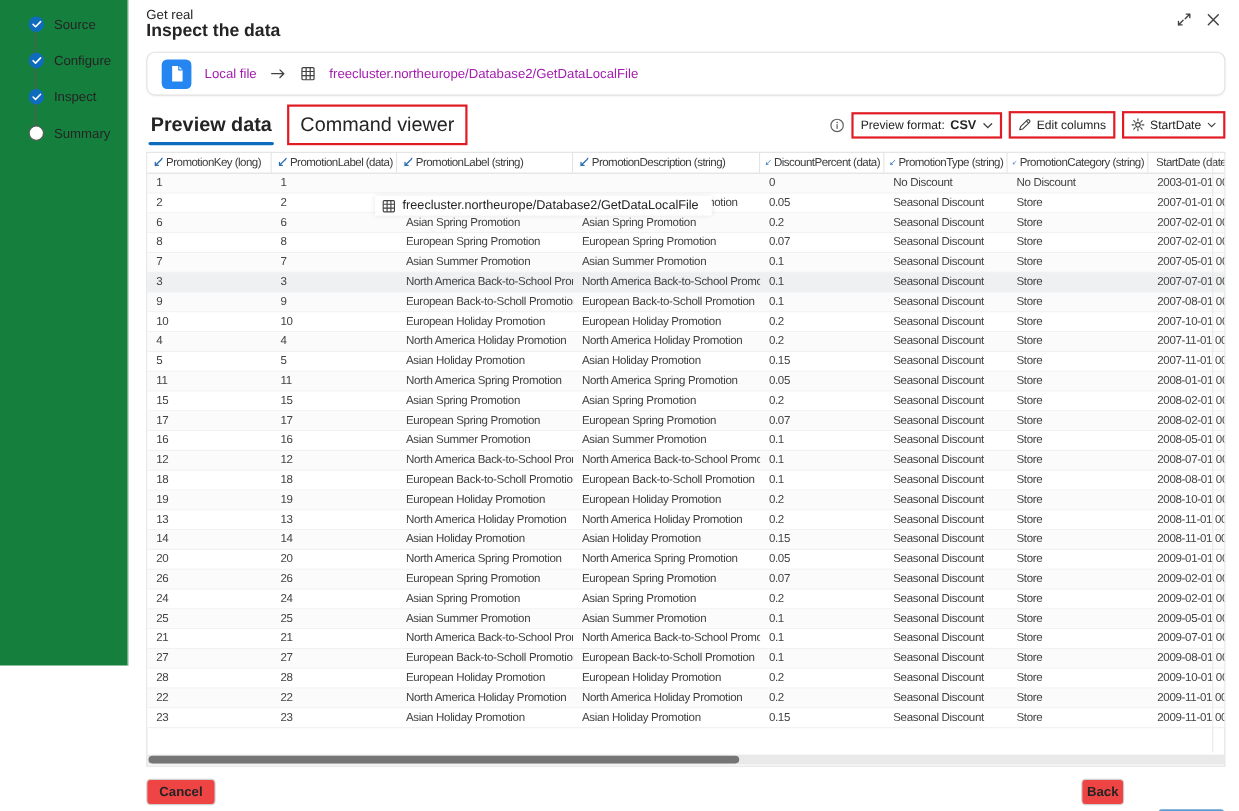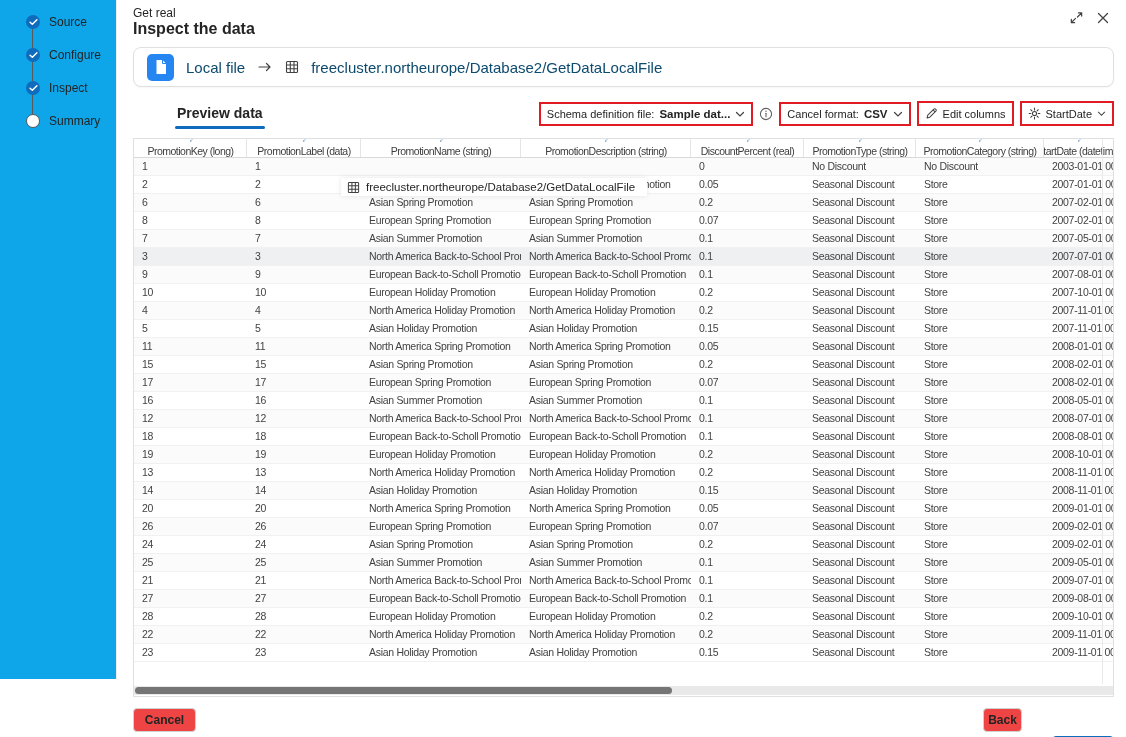--- a/index.html
+++ b/index.html
@@ -1,59 +1,59 @@
 <!DOCTYPE html>
 <html><head>
 <meta charset="utf-8">
 <style>
   * { margin:0; padding:0; box-sizing:border-box; }
   html,body { width:1126px; height:737px; background:#fff; font-family:"Liberation Sans",sans-serif; color:#242424; }
   .app { position:relative; width:1126px; height:737px; background:#fff; overflow:hidden; }
   [data-interactable="true"] { cursor:pointer; }
 
   
-  .sidebar { position:absolute; left:0; top:0; width:117px; height:679px; background:#0ea5e9; border-right:1px solid #ededed; }
+  .sidebar { position:absolute; left:0; top:0; width:117px; height:605px; background:#15803d; border-right:1px solid #ededed; }
   .stepper { position:relative; padding-top:15px; }
   .step-line { position:absolute; left:32px; top:29px; width:1px; height:88px; background:#5a5a5a; }
   .step { position:relative; display:flex; align-items:center; gap:9px; margin:0 0 19px 26px; height:14px; }
   .dot { width:14px; height:14px; border-radius:50%; flex:none; display:flex; align-items:center; justify-content:center; }
   .step.complete .dot { background:#0f6cbd; }
   .step.pending .dot { background:#fff; border:1.5px solid #565656; }
   .step-label { font-size:12px; color:#242424; }
 
   
   .eyebrow { position:absolute; left:133px; top:6px; font-size:12px; }
   .page-title { position:absolute; left:133px; top:20px; font-size:16px; font-weight:bold; }
   .win-controls { position:absolute; right:16px; top:10px; display:flex; gap:12px; align-items:center; }
   .win-controls svg { display:block; }
 
   
   .source-bar { position:absolute; left:133px; top:47px; width:981px; height:40px; border:1px solid #e0e0e0; border-radius:8px; background:#fff; box-shadow:0 1px 2px rgba(0,0,0,.04); display:flex; align-items:center; padding:0 13px; gap:12px; }
   .file-badge { width:27px; height:27px; border-radius:5px; background:#2586f2; display:flex; align-items:center; justify-content:center; flex:none; }
-  .source-name, .target-name { font-size:15px; color:#0c4a6e; }
+  .source-name, .target-name { font-size:12px; color:#a21caf; }
   .sb-icon { display:flex; align-items:center; }
 
   
   .tabs { position:absolute; left:133px; top:99px; height:28px; display:flex; align-items:center; }
-  .tab { position:relative; font-size:14px; padding:5px 4px; color:#242424; white-space:nowrap;margin-left:40px; }
+  .tab { position:relative; font-size:18px; padding:5px 4px; color:#242424; white-space:nowrap; }
   .tab.active { font-weight:bold; }
   .tab.active::after { content:""; position:absolute; left:2px; right:2px; bottom:-3px; height:3px; border-radius:2px; background:#0f6cbd; }
   .red-frame { border:2.5px solid #e01b24; }
   .tab-frame { margin-left:10px; padding:1px 6px; }
 
   .toolbar { position:absolute; right:12px; top:100px; height:27px; display:flex; align-items:center; gap:6px; }
   .ctrl { display:flex; align-items:center; gap:5px; padding:4px 6px; font-size:11px; color:#242424; white-space:nowrap; background:#fff; }
   .ctrl .val { font-weight:bold; font-size:11.5px; }
   .ctrl svg { flex:none; }
   .info-btn { display:flex; align-items:center; }
 
   
   .table-wrap { position:absolute; left:133px; top:138px; width:981px; height:559px; border:1px solid #e0e0e0; background:#fff; }
   .thead { display:flex; height:19px; border-bottom:1px solid #d9d9d9; background:#fff; }
-  .th { display:flex; align-items:center; gap:3px; padding:0 3px 0 4px; border-right:1px solid #e4e4e4; font-size:10.5px; color:#3d3d3d; overflow:hidden; white-space:nowrap;flex-direction:column; }
+  .th { display:flex; align-items:center; gap:3px; padding:0 3px 0 4px; border-right:1px solid #e4e4e4; font-size:10.5px; color:#3d3d3d; overflow:hidden; white-space:nowrap; }
   .th span { letter-spacing:-0.5px; }
   .th:last-child { border-right:none; }
   .tbody { position:relative; }
   .tr { display:flex; height:18px; border-bottom:1px solid #f1f1f1; background:#fff; }
   .tr:nth-child(even) { background:#fbfbfc; }
   .tr.selected { background:#eff0f2; }
   .td { padding:0 3px 0 8px; font-size:10.5px; letter-spacing:-0.3px; color:#424242; line-height:17px; overflow:hidden; white-space:nowrap; }
   .col0{width:113px;flex:none}.col1{width:114px;flex:none}.col2{width:160px;flex:none}.col3{width:170px;flex:none}
   .col4{width:113px;flex:none}.col5{width:112px;flex:none}.col6{width:128px;flex:none}.col7{flex:1;min-width:0}
   .right-gutter-line { position:absolute; top:0; bottom:12px; right:10px; width:1px; background:#e9e9e9; }
@@ -142,39 +142,35 @@
       <svg width="14" height="14" viewBox="0 0 14 14" fill="none" stroke="#424242" stroke-width="1.1">
           <rect x="1.5" y="1.5" width="11" height="11" rx="1"></rect>
           <path d="M1.5 5h11M1.5 8.8h11M5.3 1.5v11M9 1.5v11"></path>
         </svg>
     </span>
     <span class="target-name" data-interactable="false">freecluster.northeurope/Database2/GetDataLocalFile</span>
   </div>
 
   <div class="tabs" id="tabs" data-interactable="false">
       <div class="tab active" data-interactable="true">Preview data</div>
+      <div class="red-frame tab-frame" data-interactable="false">
+        <div class="tab" data-interactable="true">Command viewer</div>
+      </div>
     </div>
 
   <div class="toolbar" data-interactable="false">
-    <div class="ctrl red-frame" data-interactable="true">
-      <span data-interactable="false">Schema definition file:</span>
-      <span class="val" data-interactable="false">Sample dat...</span>
-      <svg width="10" height="8" viewBox="0 0 10 8" fill="none" stroke="#424242" stroke-width="1.2" stroke-linecap="round">
-          <path d="M1.5 2.5 5 6l3.5-3.5"></path>
-        </svg>
-    </div>
     <span class="info-btn" data-interactable="true">
       <svg width="14" height="14" viewBox="0 0 14 14" fill="none" stroke="#616161" stroke-width="1.1">
           <circle cx="7" cy="7" r="5.6"></circle>
           <path d="M7 6.3v3.4" stroke-linecap="round"></path>
           <circle cx="7" cy="4.3" r="0.7" fill="#616161" stroke="none"></circle>
         </svg>
     </span>
     <div class="ctrl red-frame" data-interactable="true">
-      <span data-interactable="false">Cancel format:</span>
+      <span data-interactable="false">Preview format:</span>
       <span class="val" data-interactable="false">CSV</span>
       <svg width="10" height="8" viewBox="0 0 10 8" fill="none" stroke="#424242" stroke-width="1.2" stroke-linecap="round">
           <path d="M1.5 2.5 5 6l3.5-3.5"></path>
         </svg>
     </div>
     <div class="ctrl red-frame" data-interactable="true">
       <svg width="13" height="13" viewBox="0 0 14 14" fill="none" stroke="#424242" stroke-width="1.1" stroke-linejoin="round">
           <path d="M2.2 11.8l.8-3L9.5 2.3a1.4 1.4 0 0 1 2 0l.2.2a1.4 1.4 0 0 1 0 2L5.2 11l-3 .8z"></path>
           <path d="M8.7 3.1l2.2 2.2"></path>
         </svg>
@@ -206,35 +202,35 @@
             <path d="M8 2.6 3.2 7.4M3.2 7.4V4.6M3.2 7.4H6"></path>
             <path d="M8.6 2.2l.9-1.4"></path>
           </svg>
           <span data-interactable="false">PromotionLabel (data)</span>
         </div>
         <div class="th col2" data-interactable="true">
           <svg data-interactable="false" width="10" height="10" viewBox="0 0 10 10" fill="none" stroke="#2e6fb0" stroke-width="1.2" stroke-linecap="round" stroke-linejoin="round">
             <path d="M8 2.6 3.2 7.4M3.2 7.4V4.6M3.2 7.4H6"></path>
             <path d="M8.6 2.2l.9-1.4"></path>
           </svg>
-          <span data-interactable="false">PromotionName (string)</span>
+          <span data-interactable="false">PromotionLabel (string)</span>
         </div>
         <div class="th col3" data-interactable="true">
           <svg data-interactable="false" width="10" height="10" viewBox="0 0 10 10" fill="none" stroke="#2e6fb0" stroke-width="1.2" stroke-linecap="round" stroke-linejoin="round">
             <path d="M8 2.6 3.2 7.4M3.2 7.4V4.6M3.2 7.4H6"></path>
             <path d="M8.6 2.2l.9-1.4"></path>
           </svg>
           <span data-interactable="false">PromotionDescription (string)</span>
         </div>
         <div class="th col4" data-interactable="true">
           <svg data-interactable="false" width="10" height="10" viewBox="0 0 10 10" fill="none" stroke="#2e6fb0" stroke-width="1.2" stroke-linecap="round" stroke-linejoin="round">
             <path d="M8 2.6 3.2 7.4M3.2 7.4V4.6M3.2 7.4H6"></path>
             <path d="M8.6 2.2l.9-1.4"></path>
           </svg>
-          <span data-interactable="false">DiscountPercent (real)</span>
+          <span data-interactable="false">DiscountPercent (data)</span>
         </div>
         <div class="th col5" data-interactable="true">
           <svg data-interactable="false" width="10" height="10" viewBox="0 0 10 10" fill="none" stroke="#2e6fb0" stroke-width="1.2" stroke-linecap="round" stroke-linejoin="round">
             <path d="M8 2.6 3.2 7.4M3.2 7.4V4.6M3.2 7.4H6"></path>
             <path d="M8.6 2.2l.9-1.4"></path>
           </svg>
           <span data-interactable="false">PromotionType (string)</span>
         </div>
         <div class="th col6" data-interactable="true">
           <svg data-interactable="false" width="10" height="10" viewBox="0 0 10 10" fill="none" stroke="#2e6fb0" stroke-width="1.2" stroke-linecap="round" stroke-linejoin="round">

